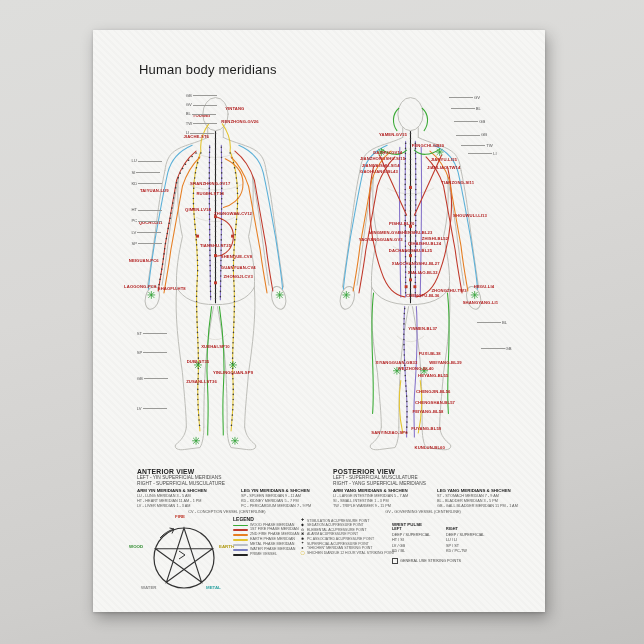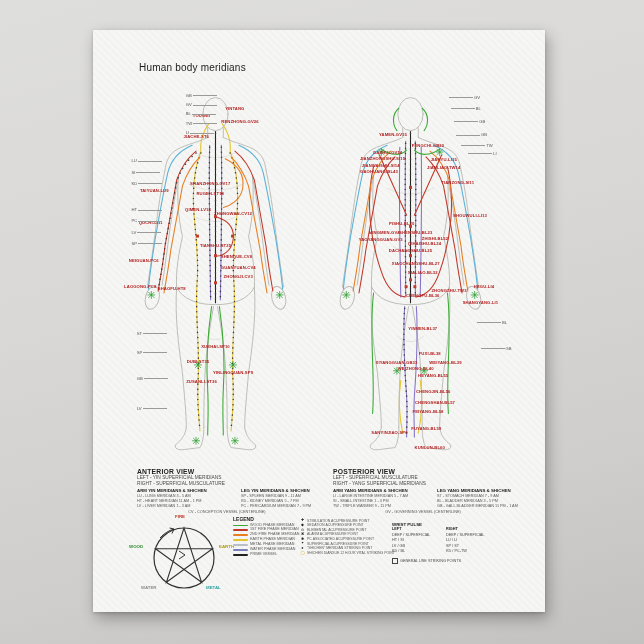--- a/index.html
+++ b/index.html
@@ -3,21 +3,21 @@
 <meta charset="utf-8">
 <style>
   html,body{margin:0;padding:0;}
   .stage{position:relative;width:644px;height:644px;overflow:hidden;
     background:linear-gradient(165deg,#dededc 0%,#d9d8d6 40%,#cfcecc 75%,#c3c2c0 100%);
     font-family:"Liberation Sans",sans-serif;}
   .poster{position:absolute;left:93px;top:30px;width:452px;height:582px;
     background:#f6f6f4;
     background-image:repeating-linear-gradient(45deg,rgba(0,0,0,0.015) 0 2px,transparent 2px 5px);
     box-shadow:3px 6px 14px rgba(0,0,0,.30),0 1px 3px rgba(0,0,0,.18);}
-  .title{position:absolute;left:46px;top:32px;font-size:10px;color:#1c1c1c;letter-spacing:.2px;}
+  .title{position:absolute;left:46px;top:32px;font-size:13px;color:#1c1c1c;letter-spacing:.2px;}
   .figure{position:absolute;top:58px;width:175px;height:375px;}
   .figure.anterior{left:35px}
   .figure.posterior{left:230px}
   .figure svg{position:absolute;left:0;top:0;width:100%;height:100%;}
   .plabel{position:absolute;transform:translate(-50%,-50%);font-size:4.2px;font-weight:bold;
     color:#b22020;white-space:nowrap;line-height:1;letter-spacing:.1px;}
   .slabel{position:absolute;display:flex;align-items:center;gap:1px;font-size:4.2px;color:#555;
     line-height:1;white-space:nowrap;}
   .slabel .lead{display:inline-block;width:24px;border-top:.5px solid #9a9a97;height:0;}
   .viewblock{position:absolute;top:438px;width:200px;color:#3c3c3c;}

